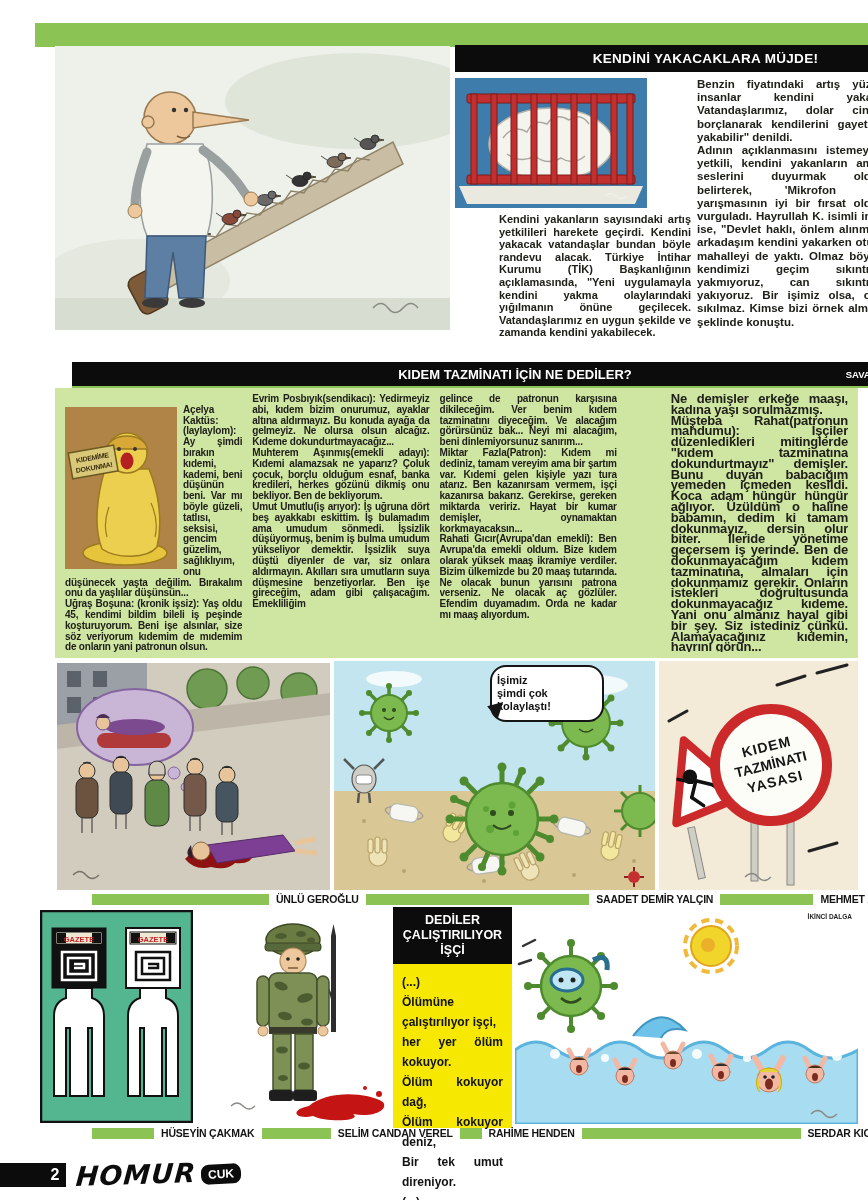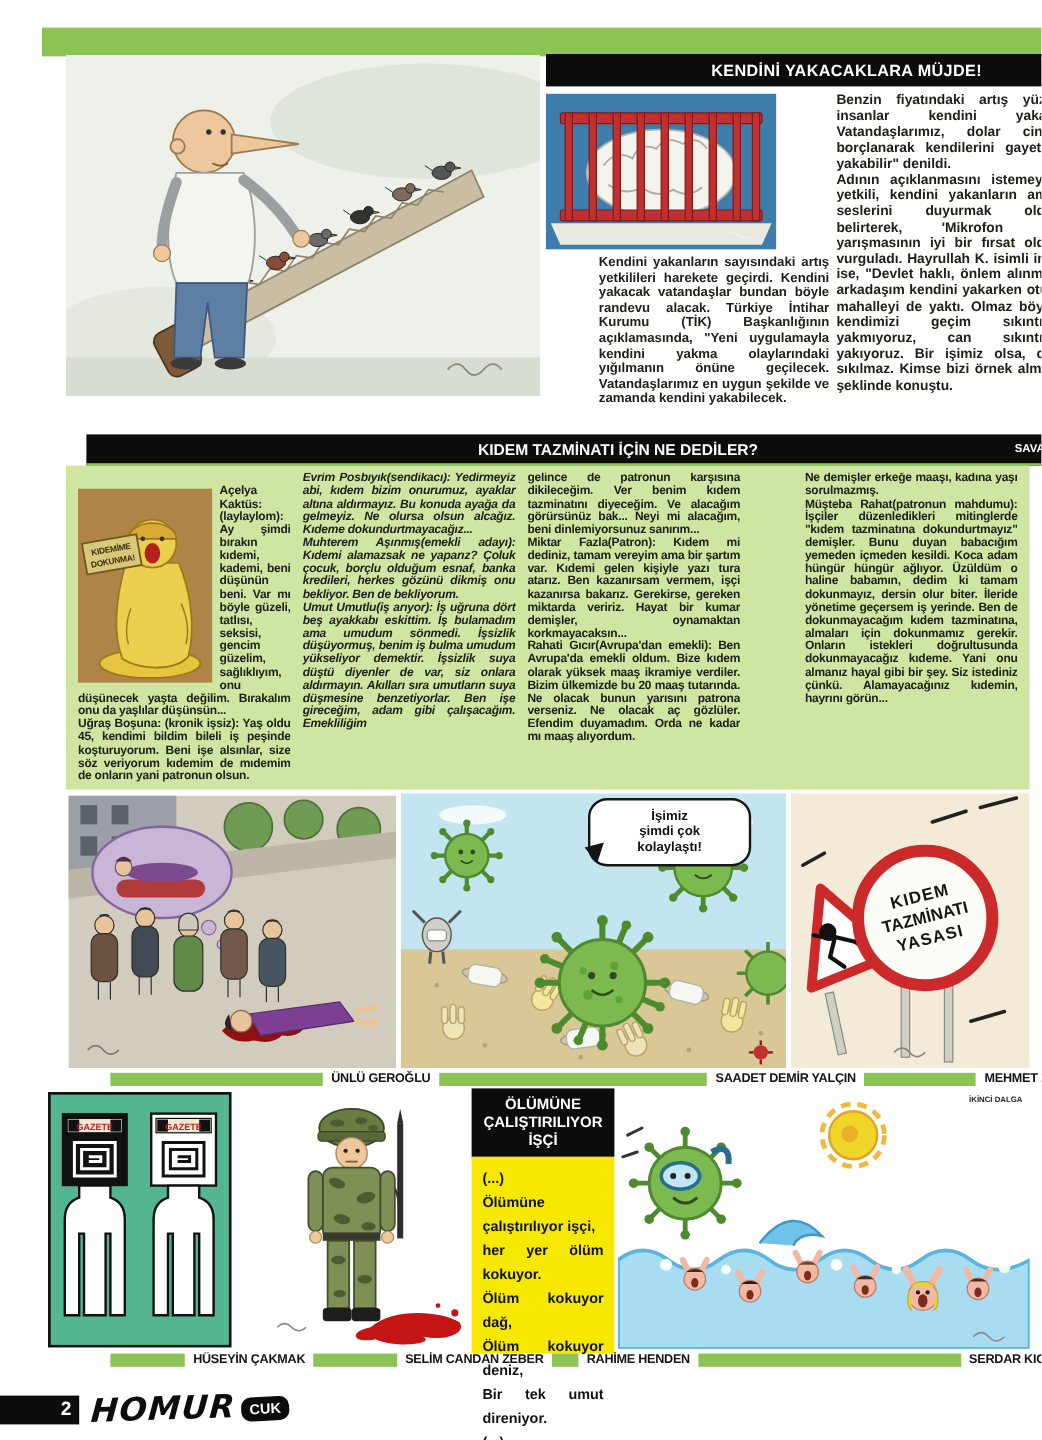--- a/index.html
+++ b/index.html
@@ -9,21 +9,21 @@
   .bar{background:#8bc455;}
   .crow{display:flex;align-items:center;gap:7px;}
   .crow .bar{height:11px;flex:1;}
   .credit{font-weight:bold;font-size:10.5px;color:#141414;white-space:nowrap;letter-spacing:-0.2px;}
   .blackbar{background:#0c0c0c;color:#fff;display:flex;align-items:center;justify-content:center;
             font-weight:bold;}
   .jtext{font-weight:bold;color:#20201a;text-align:justify;white-space:pre-line;overflow:hidden;}
   .panel{position:absolute;background:#fff;}
   svg{display:block;}
   .bubble{position:absolute;background:#fff;border:2px solid #151515;border-radius:16px;
-          padding:7px 16px;font-weight:bold;font-size:11px;line-height:13px;text-align:center;
+          padding:7px 5px;font-weight:bold;font-size:11px;line-height:13px;
           white-space:pre-line;color:#111;}
   .bubble:after{content:"";position:absolute;left:-14px;bottom:4px;width:0;height:0;
           border:9px solid transparent;border-right:14px solid #151515;transform:rotate(18deg);}
   .poem-head{background:#0c0c0c;color:#fff;font-weight:bold;font-size:12.5px;line-height:15px;
           text-align:center;padding:6px 4px;}
   .poem-body{background:#f6e800;color:#111;font-weight:bold;font-size:12px;line-height:20px;
           padding:8px 9px;white-space:pre-line;text-align:justify;}
   .wave-label{position:absolute;top:5px;right:6px;font-weight:bold;font-size:6.5px;color:#222;}
   .pageno{background:#0c0c0c;color:#fff;font-weight:bold;font-size:16px;
           display:flex;align-items:center;justify-content:center;}
@@ -160,27 +160,27 @@
         <circle cx="54" cy="42" r="2" fill="#333"></circle>
           <circle cx="70" cy="42" r="2" fill="#333"></circle>
         <g transform="rotate(-10 28 54)">
           <rect x="5" y="42" width="46" height="26" fill="#d9c878" stroke="#6b5a20" stroke-width="1.5"></rect>
           <text x="28" y="53" font-size="7" font-weight="bold" text-anchor="middle" fill="#3a2c10" font-family="Liberation Sans, sans-serif">KIDEMİME</text>
           <text x="28" y="63" font-size="7" font-weight="bold" text-anchor="middle" fill="#3a2c10" font-family="Liberation Sans, sans-serif">DOKUNMA!</text>
         </g>
       </svg><span>Açelya Kaktüs: (laylaylom): Ay şimdi bırakın kıdemi, kademi, beni düşünün beni. Var mı böyle güzeli, tatlısı, seksisi, gencim güzelim, sağlıklıyım, onu düşünecek yaşta değilim. Bırakalım onu da yaşlılar düşünsün...
 Uğraş Boşuna: (kronik işsiz): Yaş oldu 45, kendimi bildim bileli iş peşinde koşturuyorum. Beni işe alsınlar, size söz veriyorum kıdemim de mıdemim de onların yani patronun olsun.</span>
     </div>
-    <div class="jtext" style="flex:1;font-size:10px;line-height:10.8px;letter-spacing:-0.2px;font-style:italic;">Evrim Posbıyık(sendikacı): Yedirmeyiz abi, kıdem bizim onurumuz, ayaklar altına aldırmayız. Bu konuda ayağa da gelmeyiz. Ne olursa olsun alcağız. Kıdeme dokundurtmayacağız...
+    <div class="jtext" style="flex:1;font-size:10px;line-height:10.8px;letter-spacing:-0.2px;">Evrim Posbıyık(sendikacı): Yedirmeyiz abi, kıdem bizim onurumuz, ayaklar altına aldırmayız. Bu konuda ayağa da gelmeyiz. Ne olursa olsun alcağız. Kıdeme dokundurtmayacağız...
 Muhterem Aşınmış(emekli adayı): Kıdemi alamazsak ne yaparız? Çoluk çocuk, borçlu olduğum esnaf, banka kredileri, herkes gözünü dikmiş onu bekliyor. Ben de bekliyorum.
 Umut Umutlu(iş arıyor): İş uğruna dört beş ayakkabı eskittim. İş bulamadım ama umudum sönmedi. İşsizlik düşüyormuş, benim iş bulma umudum yükseliyor demektir. İşsizlik suya düştü diyenler de var, siz onlara aldırmayın. Akılları sıra umutların suya düşmesine benzetiyorlar. Ben işe gireceğim, adam gibi çalışacağım. Emekliliğim</div>
     <div class="jtext" style="flex:1;font-size:10px;line-height:10.8px;letter-spacing:-0.2px;">gelince de patronun karşısına dikileceğim. Ver benim kıdem tazminatını diyeceğim. Ve alacağım görürsünüz bak... Neyi mi alacağım, beni dinlemiyorsunuz sanırım...
 Miktar Fazla(Patron): Kıdem mi dediniz, tamam vereyim ama bir şartım var. Kıdemi gelen kişiyle yazı tura atarız. Ben kazanırsam vermem, işçi kazanırsa bakarız. Gerekirse, gereken miktarda veririz. Hayat bir kumar demişler, oynamaktan korkmayacaksın...
 Rahati Gıcır(Avrupa'dan emekli): Ben Avrupa'da emekli oldum. Bize kıdem olarak yüksek maaş ikramiye verdiler. Bizim ülkemizde bu 20 maaş tutarında. Ne olacak bunun yarısını patrona verseniz. Ne olacak aç gözlüler. Efendim duyamadım. Orda ne kadar mı maaş alıyordum.</div>
-    <div class="jtext" style="flex:1;font-size:10px;line-height:10.8px;letter-spacing:-0.2px;margin-left:44px;">Ne demişler erkeğe maaşı, kadına yaşı sorulmazmış.
+    <div class="jtext" style="flex:1;font-size:13px;line-height:10.8px;letter-spacing:-0.2px;margin-left:44px;">Ne demişler erkeğe maaşı, kadına yaşı sorulmazmış.
 Müşteba Rahat(patronun mahdumu): İşçiler düzenledikleri mitinglerde "kıdem tazminatına dokundurtmayız" demişler. Bunu duyan babacığım yemeden içmeden kesildi. Koca adam hüngür hüngür ağlıyor. Üzüldüm o haline babamın, dedim ki tamam dokunmayız, dersin olur biter. İleride yönetime geçersem iş yerinde. Ben de dokunmayacağım kıdem tazminatına, almaları için dokunmamız gerekir. Onların istekleri doğrultusunda dokunmayacağız kıdeme. Yani onu almanız hayal gibi bir şey. Siz istediniz çünkü. Alamayacağınız kıdemin, hayrını görün...</div>
   </div>
 
   <div class="panel" style="left:57px;top:663px;width:273px;height:227px;">
     <svg viewBox="0 0 273 227" width="273" height="227">
       <rect width="273" height="227" fill="#d2ccbf"></rect>
       <rect width="90" height="62" fill="#9aa0a6"></rect>
       <g fill="#5c626a">
           <rect x="10" y="8" width="14" height="16"></rect>
           <rect x="36" y="8" width="14" height="16"></rect>
@@ -542,21 +542,21 @@
       <rect x="78" y="180" width="24" height="11" rx="3" fill="#1e1e1e"></rect>
 
       <path d="M94,196 C112,180 152,182 168,192 C174,200 158,208 138,204 C148,211 112,213 98,206 C80,210 74,200 94,196 Z" fill="#c41414"></path>
       <circle cx="164" cy="184" r="3" fill="#c41414"></circle>
         <circle cx="150" cy="178" r="2" fill="#c41414"></circle>
       <path d="M16,196 q6,-6 12,0 t12,0" stroke="#8a8a84" fill="none" stroke-width="1.3"></path>
     </svg>
   </div>
 
   <div class="panel" style="left:393px;top:907px;width:119px;height:218px;">
-    <div class="poem-head">ÖLÜMÜNE ÇALIŞTIRILIYOR İŞÇİ</div>
+    <div class="poem-head">DEDİLER ÇALIŞTIRILIYOR İŞÇİ</div>
     <div class="poem-body" style="height:148px;">(...)
 Ölümüne
 çalıştırılıyor işçi,
 her yer ölüm kokuyor.
 Ölüm kokuyor dağ,
 Ölüm kokuyor deniz,
 Bir tek umut direniyor.
 (...)</div>
   </div>
 
@@ -658,21 +658,21 @@
         </g>
       <path d="M296,206 q7,-7 13,0 t13,0" stroke="#8a8a84" fill="none" stroke-width="1.3"></path>
     </svg>
     <div class="wave-label">İKİNCİ DALGA</div>
   </div>
 
   <div class="abs crow" style="left:48px;top:1127px;width:810px;height:12px;">
     <div class="bar" style="flex:0.85;"></div>
     <span class="credit">HÜSEYİN ÇAKMAK</span>
     <div class="bar" style="flex:0.95;"></div>
-    <span class="credit">SELİM CANDAN ZEBER</span>
+    <span class="credit">SELİM CANDAN VEREL</span>
     <div class="bar" style="flex:0.3;"></div>
     <span class="credit">RAHİME HENDEN</span>
     <div class="bar" style="flex:3;"></div>
     <span class="credit">SERDAR KICIKLAR</span>
   </div>
 
   <div class="abs pageno" style="left:0;top:1163px;width:22px;height:24px;">2</div>
   <div class="abs logo" style="left:32px;top:1158px;height:32px;">
     <span class="logo-main">HOMUR</span>
     <span class="logo-suffix">CUK</span>

